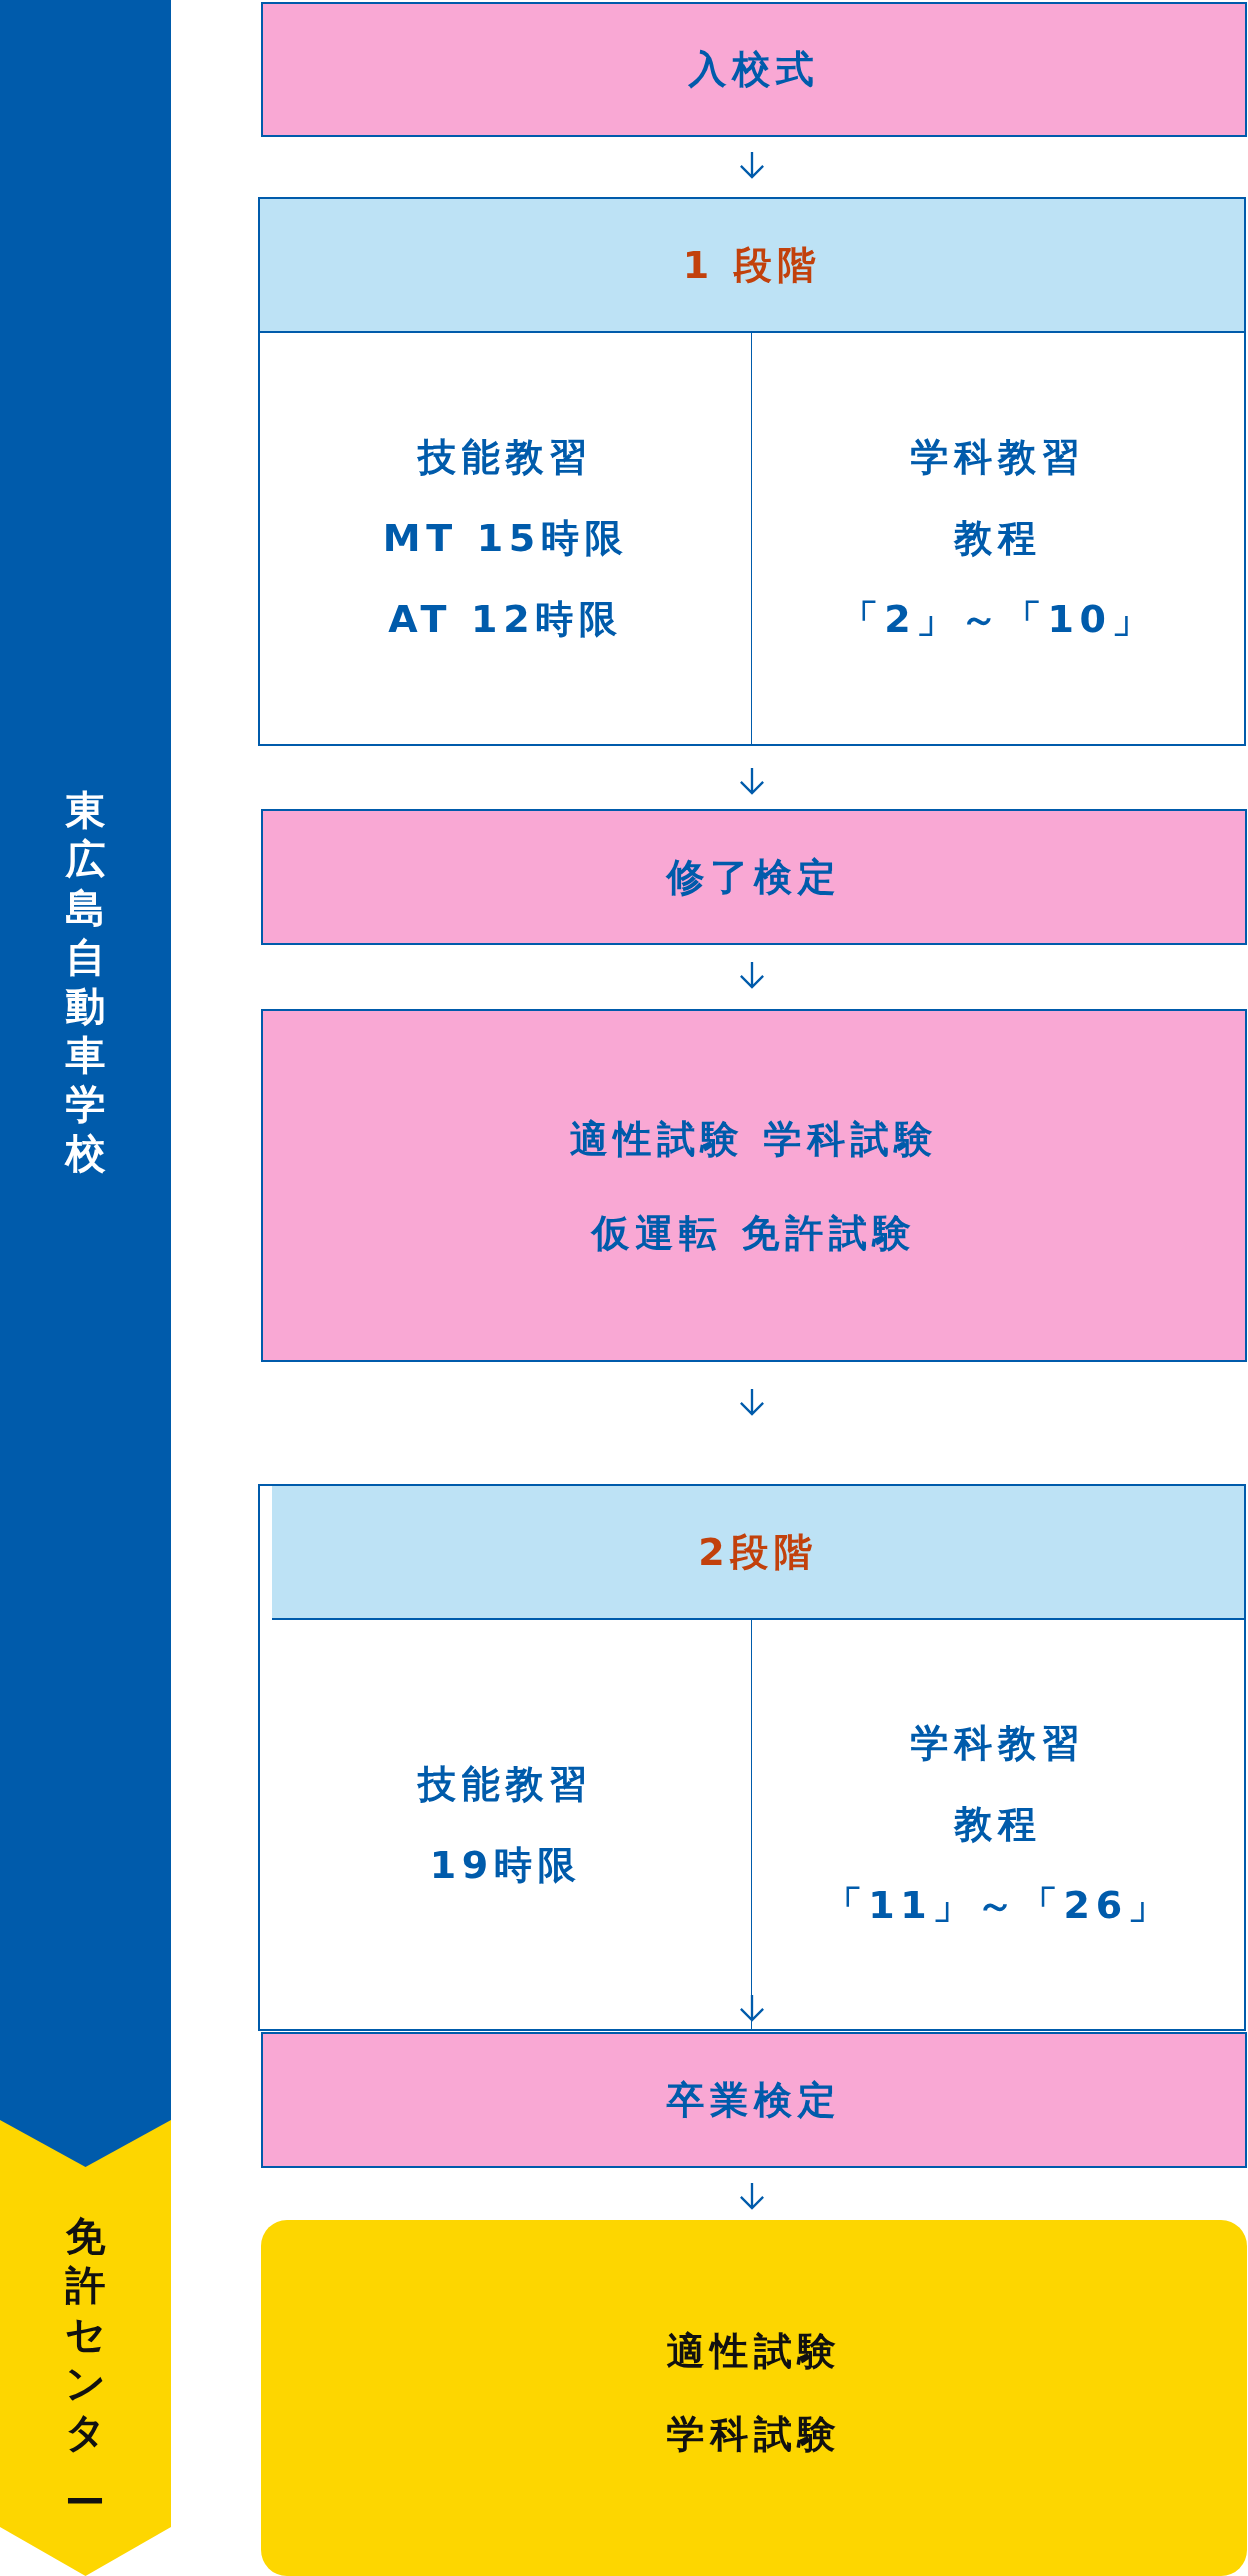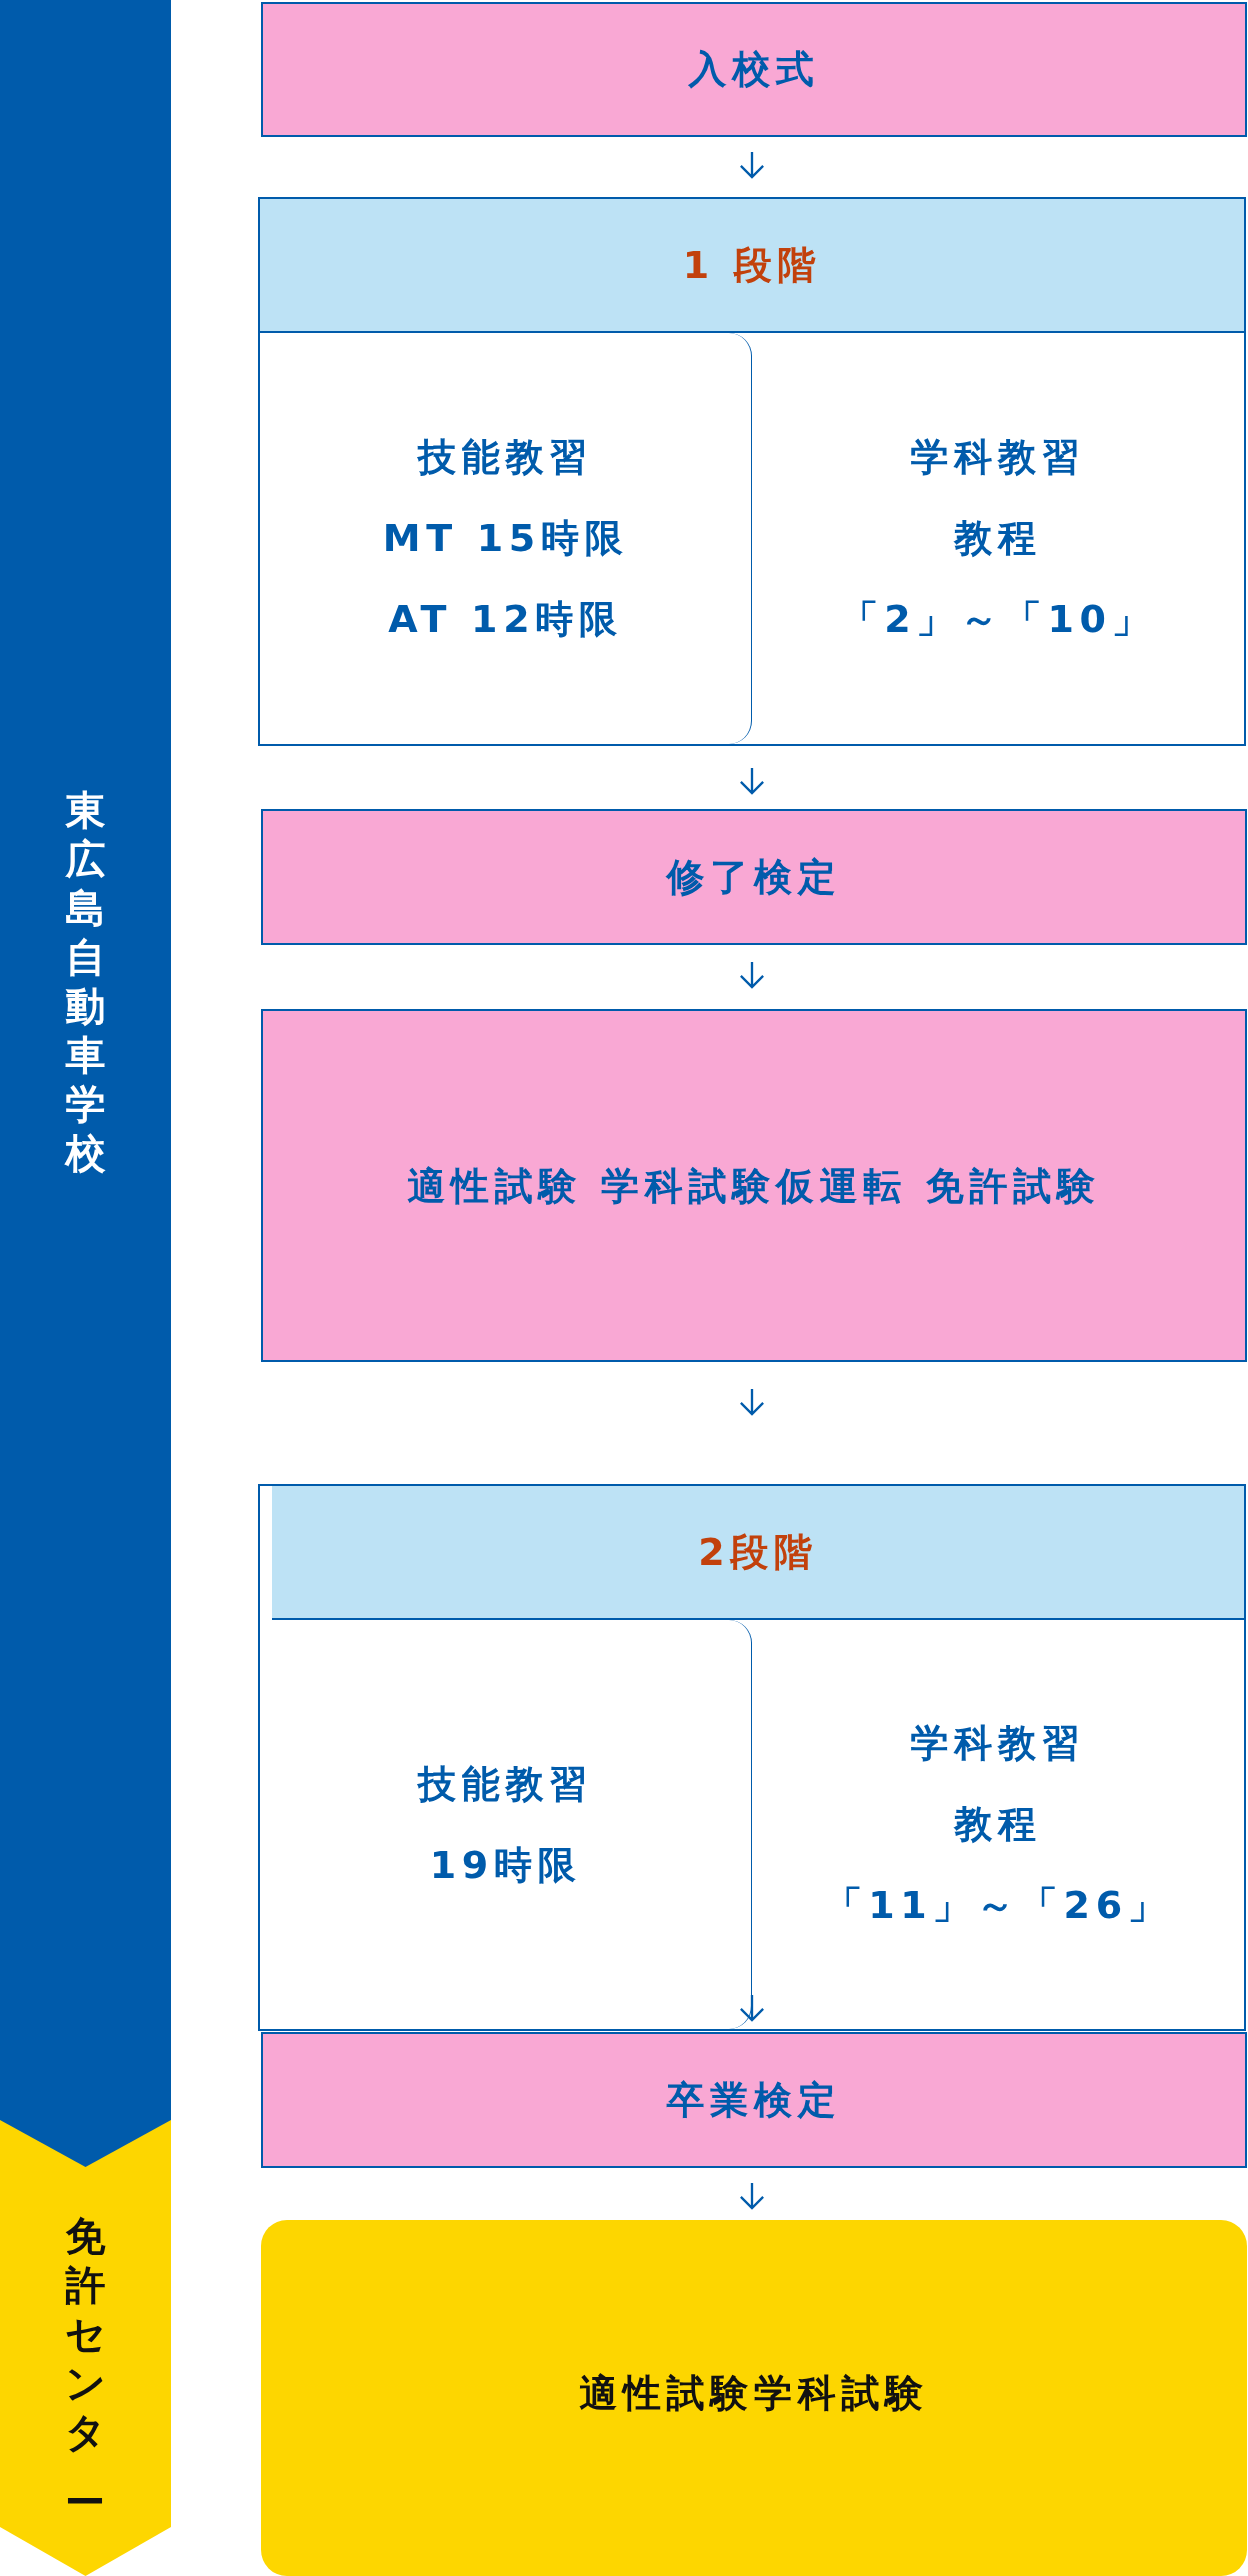--- a/index.html
+++ b/index.html
@@ -18,30 +18,30 @@
   .side-yellow .vtext { color: #111111; top: 139px; }
   .vtext .bar { writing-mode: vertical-rl; line-height: 1; height: 48px; }
 
   
   .box { position: absolute; left: 261px; width: 986px; box-sizing: border-box;
          border: 2.8px solid #005bab; display: flex; align-items: center; justify-content: center;
          color: #005bab; font-weight: bold; font-size: 38px; letter-spacing: 5.7px; }
   .blue-fill { background: #f9a8d4; }
   .cream-fill { background: #f9a8d4; }
   .gold-fill { background: #fdd600; border: none; color: #111111; }
-  .box .lines { display: flex; flex-direction: row; align-items: center; line-height: 94px; text-align: center; }
+  .box .lines { display: flex; flex-direction: column; align-items: center; line-height: 94px; text-align: center; }
 
   .stage { position: absolute; left: 258px; width: 988px; box-sizing: border-box;
            border: 2.8px solid #005bab; background: #ffffff; }
   .stage-head { height: 134px; background: #bde2f5; border-bottom: 2.8px solid #005bab;
                 box-sizing: border-box; display: flex; align-items: center; justify-content: center;
                 color: #c2410c; font-weight: bold; font-size: 38px; letter-spacing: 5.7px; }
   .stage-body { position: absolute; left: 0; right: 0; bottom: 0; display: flex; }
   .col { flex: 1; display: flex; align-items: center; justify-content: center;
-         color: #005bab; font-weight: bold; font-size: 38px; letter-spacing: 5.7px; text-align: center; border-radius: 23px; }
+         color: #005bab; font-weight: bold; font-size: 38px; letter-spacing: 5.7px; text-align: center; }
   .col.left { border-right: 1.9px solid #005bab; flex: 0 0 491px; }
   .col .lines { display: flex; flex-direction: column; align-items: center; line-height: 81px; }
 
   .arrow { position: absolute; left: 739px; width: 26px; height: 28px; }
 </style>
 </head>
 <body>
 
 <div class="abs side-blue">
   <div class="vtext">

